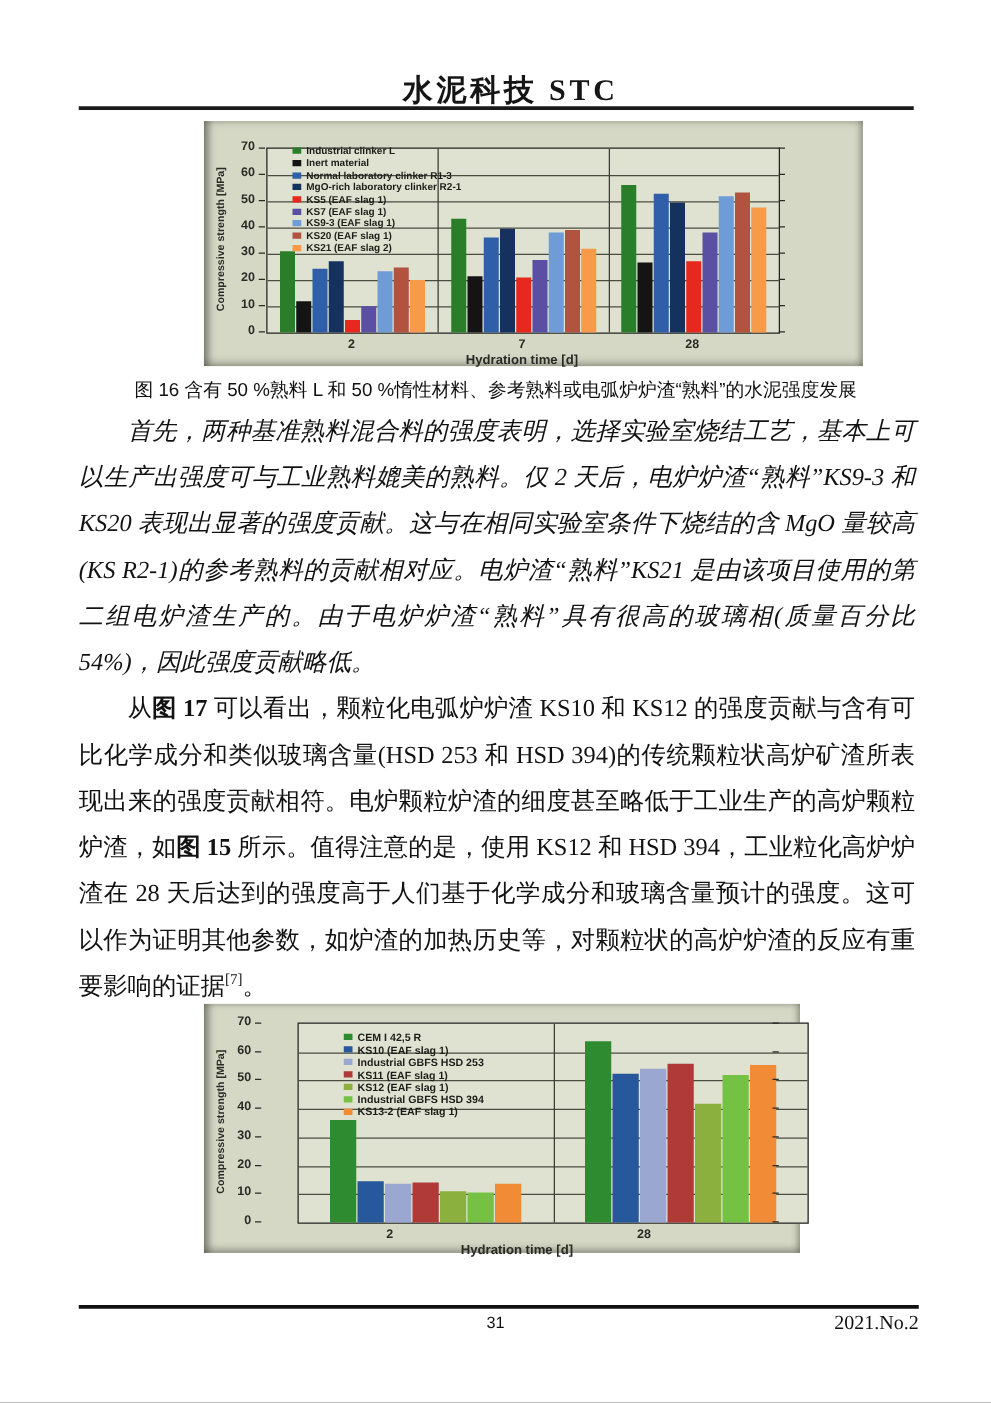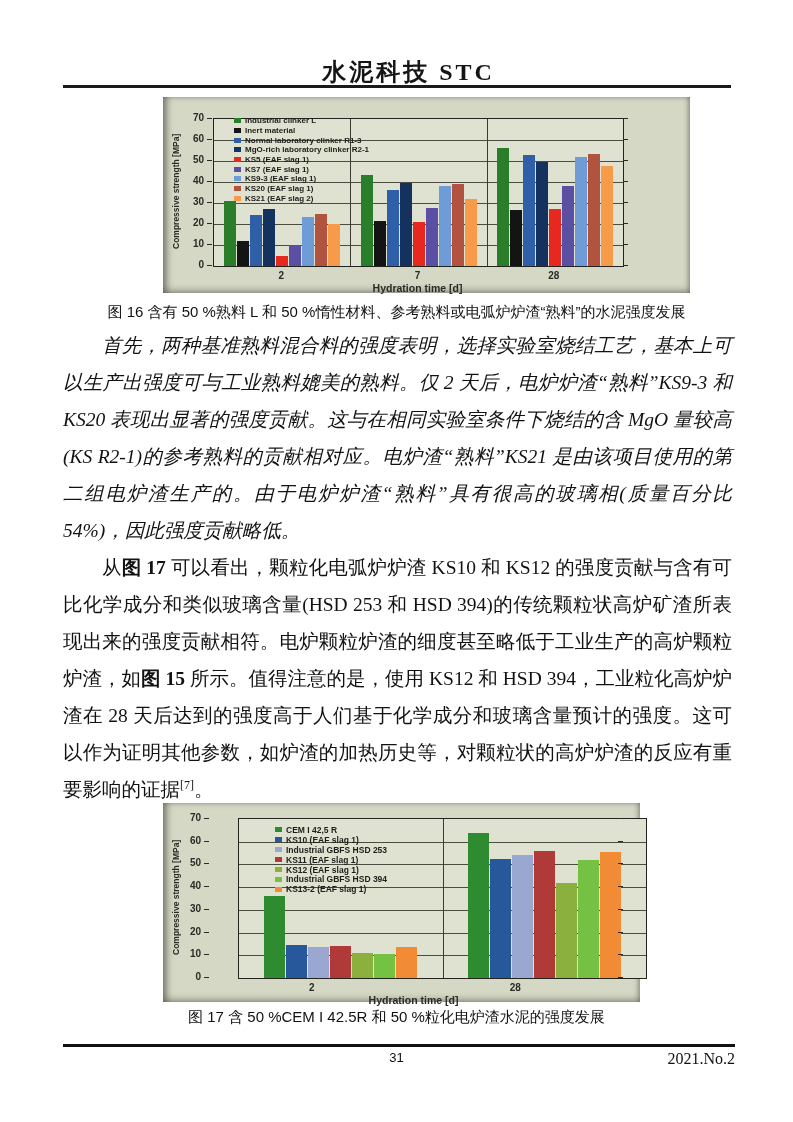--- a/index.html
+++ b/index.html
@@ -308,19 +308,18 @@
       <div class="tickmark" style="left: 41px; top: 37.7143px;"></div>
       <div class="tickmark" style="left: 455px; top: 37.7143px;"></div>
       <div class="y-tick-label" style="left: 10px; top: 10px;">70</div>
       <div class="tickmark" style="left: 41px; top: 15px;"></div>
       <div class="tickmark" style="left: 455px; top: 15px;"></div>
       <div class="x-tick-label" style="left: 47px; top: 179px; width: 203.5px;">2</div>
       <div class="x-tick-label" style="left: 250.5px; top: 179px; width: 203.5px;">28</div>
       <div class="x-axis-title" style="left: 47px; top: 191px; width: 407px;">Hydration time [d]</div>
       <div class="y-axis-title" style="left: 8px; top: 15px; height: 159px;">Compressive strength [MPa]</div>
     </div>
-  <div class="fig-caption" style="top:1008px;">图 17 含 50 %CEM I 42.5R 和 50 %粒化电炉渣水泥的强度发展</div>
 
   <div class="footer-rule"></div>
   <div class="footer-page">31</div>
   <div class="footer-issue">2021.No.2</div>
 
 </div>
 
 </body></html>

